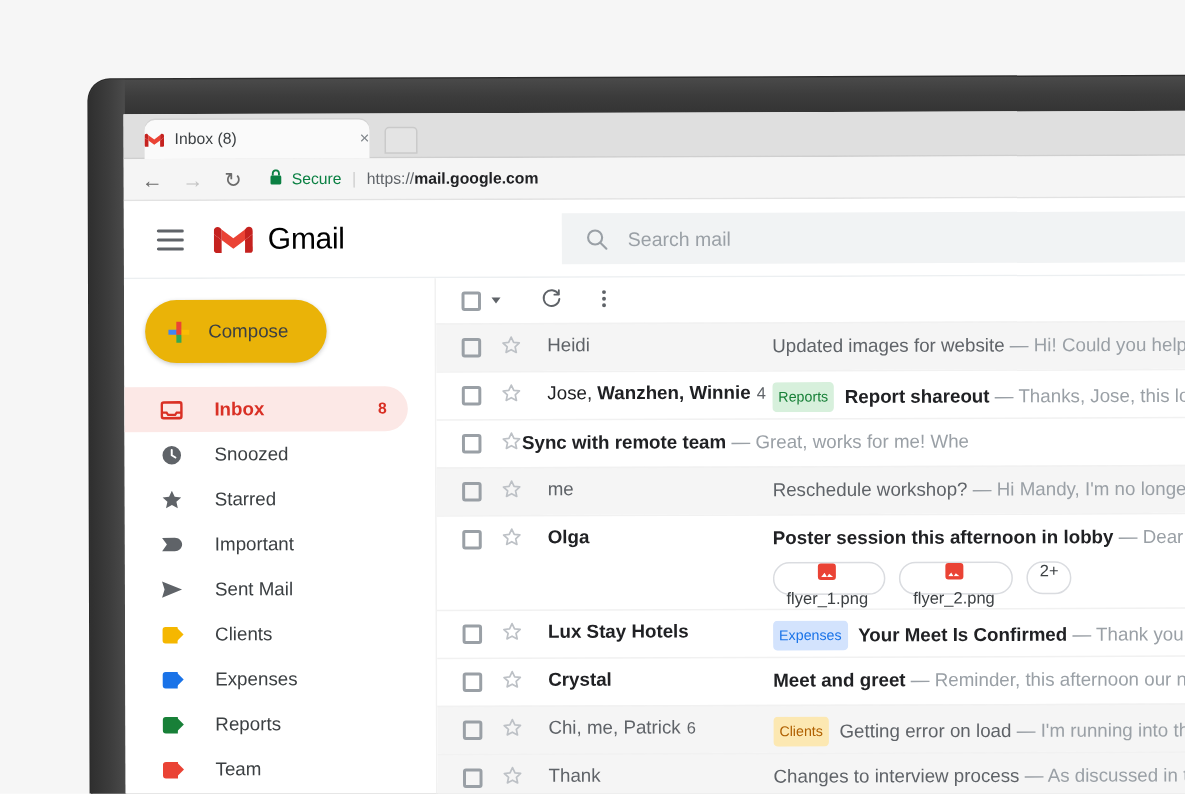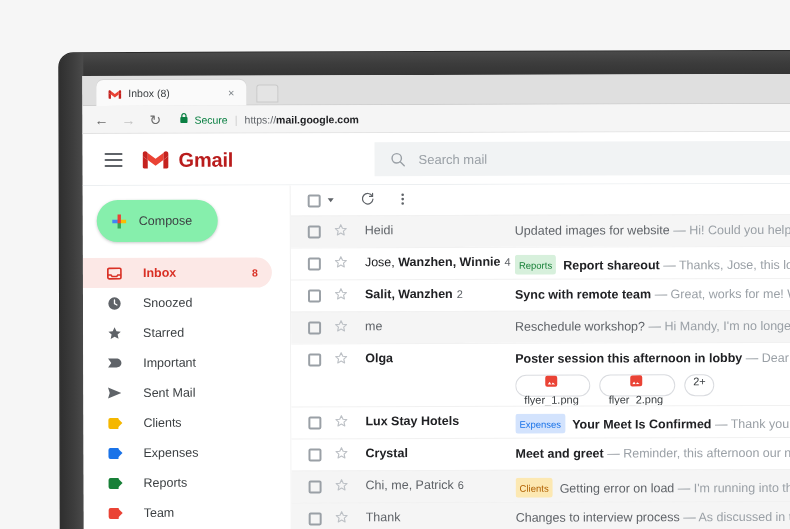--- a/index.html
+++ b/index.html
@@ -34,21 +34,21 @@
   }
 
   
   .chrome-tabbar {
     position:relative; height:30px; background:#dfdfdf;
     border-bottom:1px solid #cfcfcf;
   }
   .tab {
     position:absolute; left:14px; top:4px; width:150px; height:26px;
     background:#fafafa; border-radius:7px 7px 0 0;
-    display:flex; align-items:center; padding:0 12px;
+    display:flex; align-items:center; padding:0 0;
     box-shadow:0 -1px 0 rgba(0,0,0,.05);
   }
   .tab-fav { width:13px; height:13px; margin-right:7px; flex:none; position:relative; }
   .tab-title { font-size:10.5px; color:#3c4043; white-space:nowrap;
     overflow:hidden; text-overflow:ellipsis; flex:1; }
   .tab-close { font-size:11px; color:#80868b; margin-left:6px; line-height:1; }
   .tab-newbtn {
     position:absolute; left:174px; top:9px; width:22px; height:18px;
     border:1px solid #cacaca; border-radius:3px 3px 0 0; background:#e4e4e4;
   }
@@ -69,35 +69,35 @@
   .url b { color:#202124; font-weight:700; }
 
   
   .gm-header { position:relative; height:52px; background:#fff; display:flex;
     align-items:center; }
   .burger { width:18px; margin-left:22px; display:flex; flex-direction:column;
     gap:4px; }
   .burger i { display:block; height:2px; background:#5f6368; border-radius:1px; }
   .gm-logo { display:flex; align-items:center; gap:10px; margin-left:20px; }
   .m-logo { width:26px; height:20px; position:relative; }
-  .gm-word { font-size:20px; color:#b91c1c; letter-spacing:-.2px;font-weight:bold; }
+  .gm-word { font-size:20px; color:#000000; letter-spacing:-.2px; }
   .search-wrap { position:absolute; left:292px; top:9px; right:0; height:34px;
     background:#f1f3f4; display:flex; align-items:center; padding-left:16px; gap:14px; }
   .search-ico { width:14px; height:14px; position:relative; flex:none; }
   .search-ph { font-size:13px; color:#9aa0a6; }
   .hdr-rule { position:absolute; left:0; right:0; bottom:0; height:1px; background:#eceff1; }
 
   
   .gm-body { position:relative; height:calc(486px - 30px - 28px - 52px); display:flex; }
 
   
   .sidebar { width:207px; flex:none; background:#fff; padding-top:10px; position:relative; }
   .compose {
     margin:4px 0 16px 14px; width:121px; height:42px; border-radius:21px;
-    background:#86efac; box-shadow:0 1px 3px rgba(60,64,67,.28);
+    background:#eab308; box-shadow:0 1px 3px rgba(60,64,67,.28);
     display:flex; align-items:center; gap:12px; padding-left:15px;
   }
   .plus { width:15px; height:15px; position:relative; flex:none; }
   .compose-label { font-size:12.5px; color:#3c4043; }
 
   .nav-item { height:30px; display:flex; align-items:center; padding-left:22px;
     border-radius:0 16px 16px 0; margin-right:18px; position:relative; }
   .nav-item .ico { width:19px; flex:none; display:flex; align-items:center;
     justify-content:center; }
   .nav-item .lbl { font-size:12.5px; color:#3c4043; margin-left:19px; white-space:nowrap;text-align:center; }
@@ -353,21 +353,20 @@
                 <span class="sender">Jose, <b>Wanzhen, Winnie</b><span class="num">4</span></span>
                 <div class="body">
                   <div class="sub-line"><span class="badge" style="background:#d7f0dc;color:#188038">Reports</span><span class="subj">Report shareout</span> <span class="snip">— Thanks, Jose, this look</span></div>
                 </div>
               </div>
               <div class="row">
                 <span class="cbox cb"></span>
                 <span class="star"><svg viewBox="0 0 16 16" width="14" height="14">
                     <path d="M8 1.6l1.9 4 4.3.5-3.2 2.9.9 4.3L8 11.2 4.1 13.3l.9-4.3-3.2-2.9 4.3-.5z" fill="none" stroke="#bdc1c6" stroke-width="1.3" stroke-linejoin="round"></path>
                   </svg></span>
-                <span class="sender"><b>Salit, Wanzhen</b><span class="num">2</span></span>
                 <div class="body">
                   <div class="sub-line"><span class="subj">Sync with remote team</span> <span class="snip">— Great, works for me! Whe</span></div>
                 </div>
               </div>
               <div class="row read">
                 <span class="cbox cb"></span>
                 <span class="star"><svg viewBox="0 0 16 16" width="14" height="14">
                     <path d="M8 1.6l1.9 4 4.3.5-3.2 2.9.9 4.3L8 11.2 4.1 13.3l.9-4.3-3.2-2.9 4.3-.5z" fill="none" stroke="#bdc1c6" stroke-width="1.3" stroke-linejoin="round"></path>
                   </svg></span>
                 <span class="sender">me</span>

